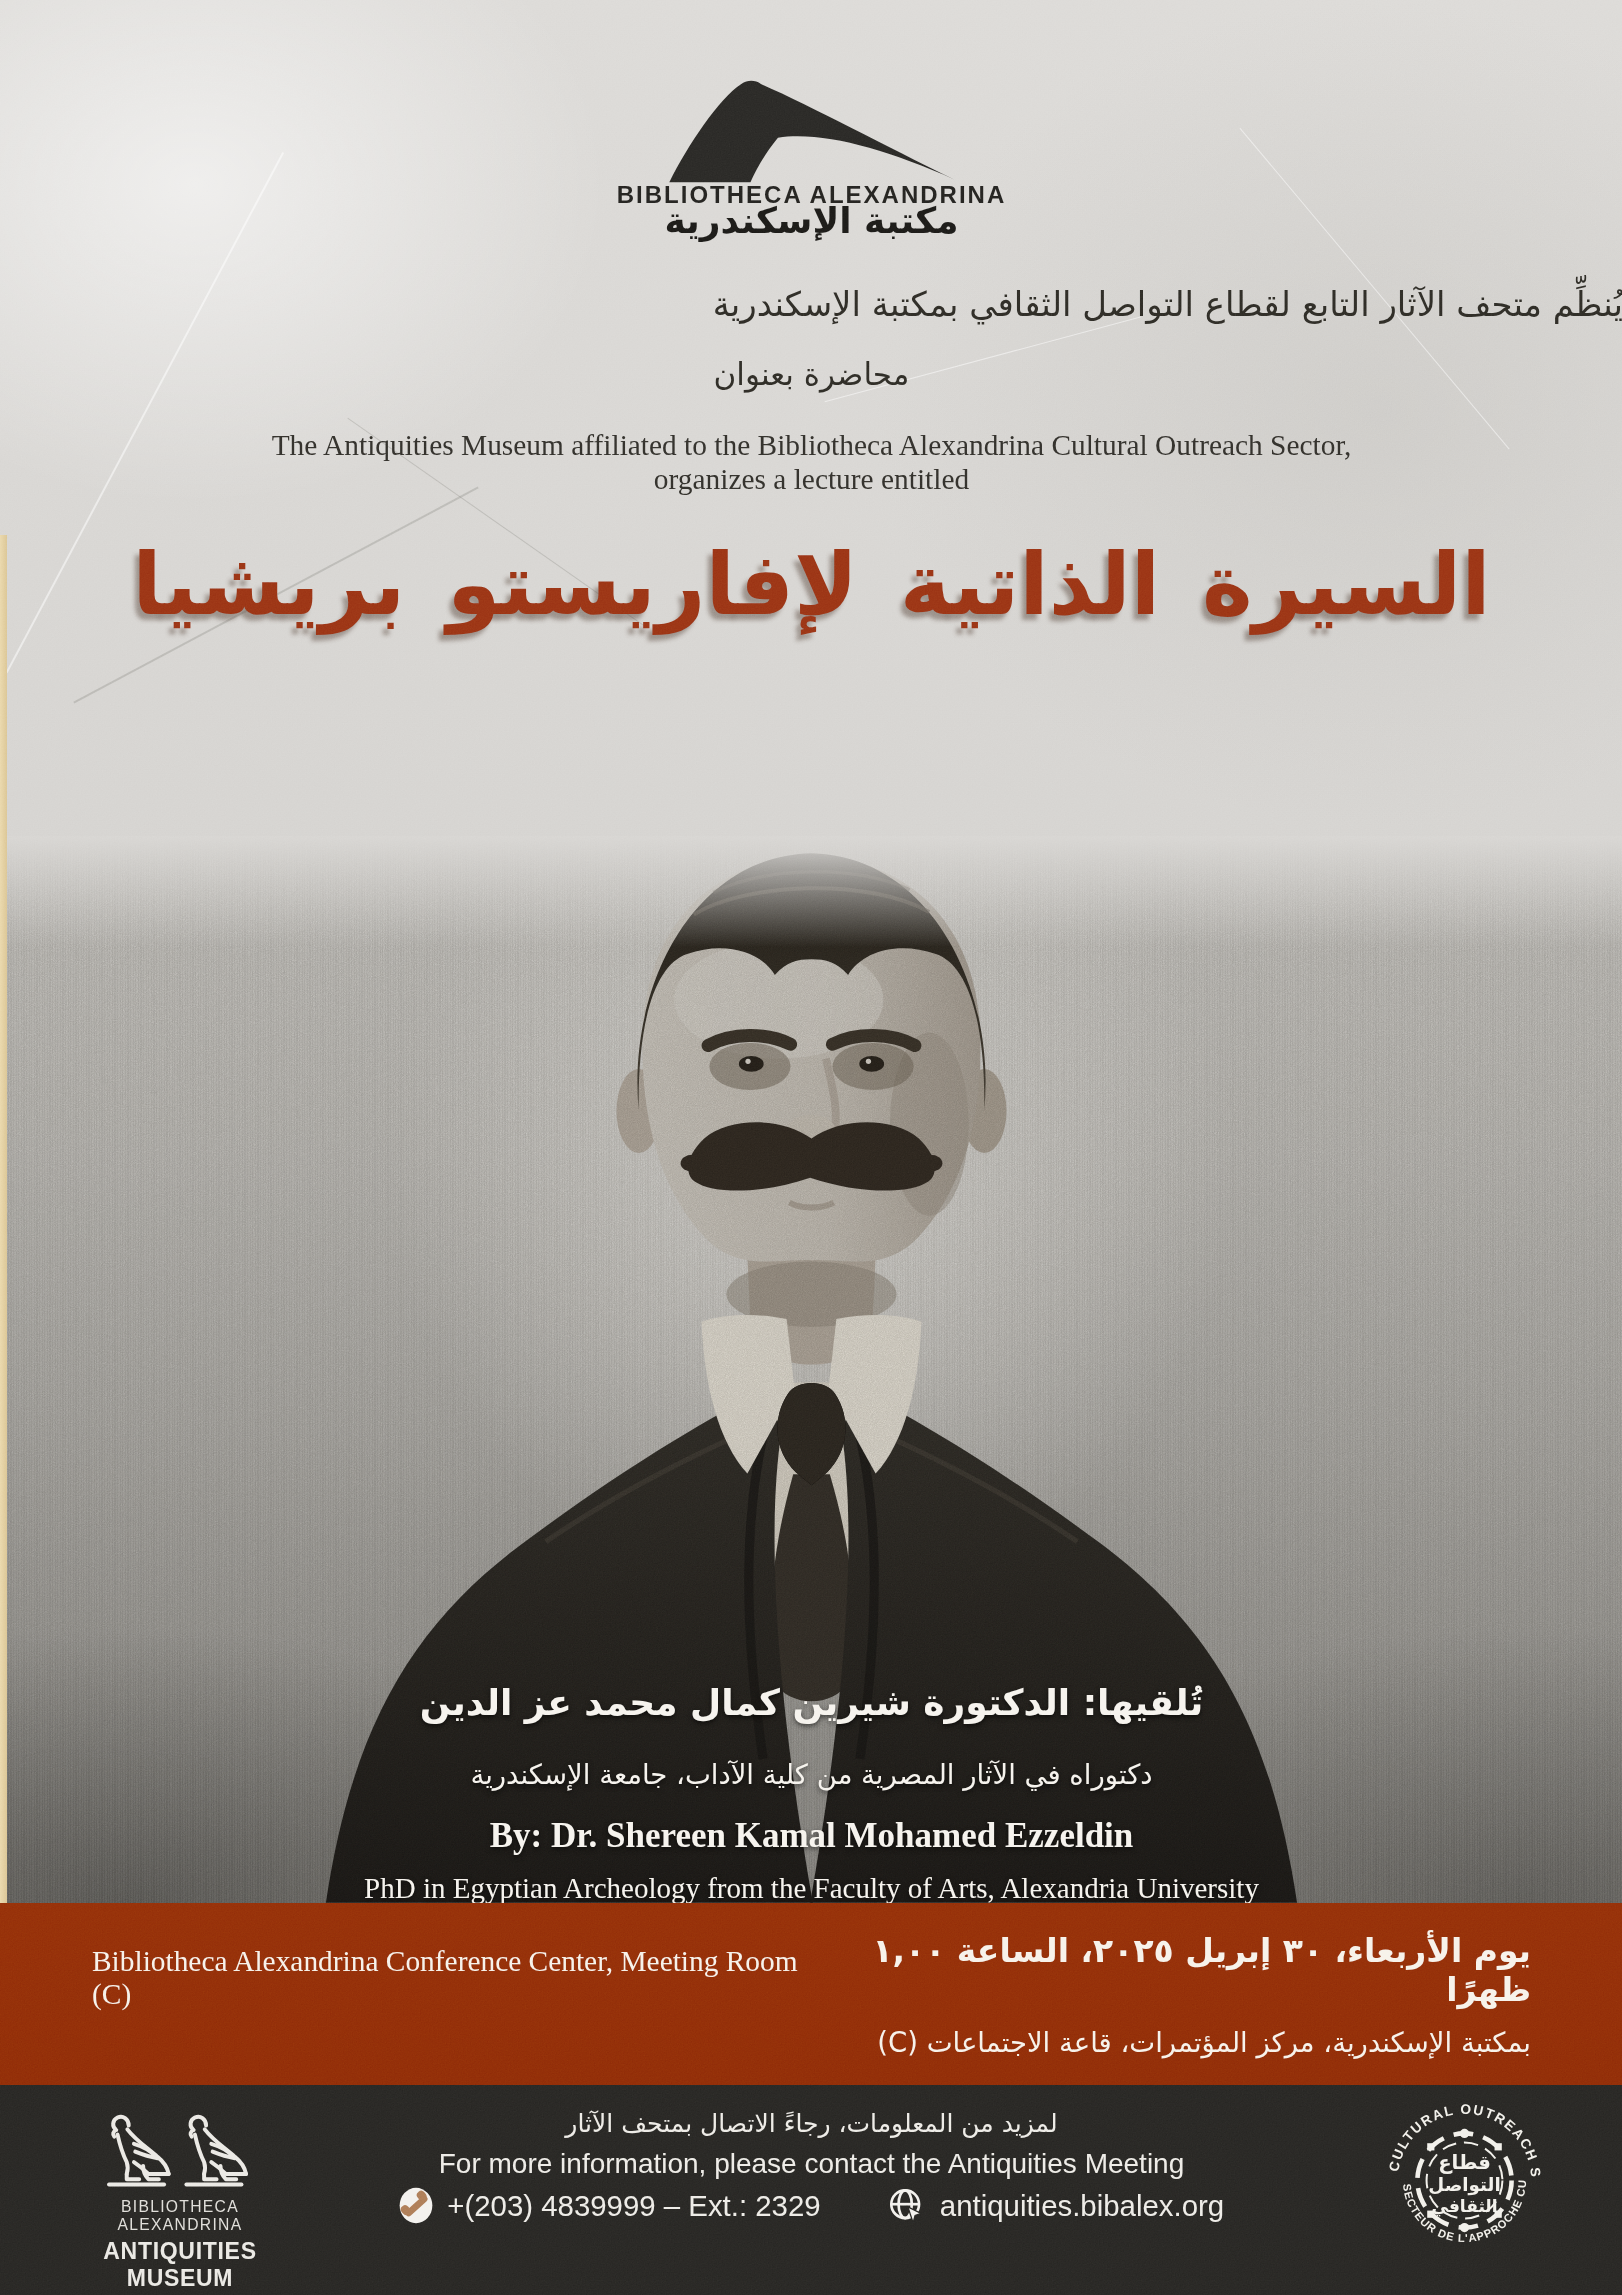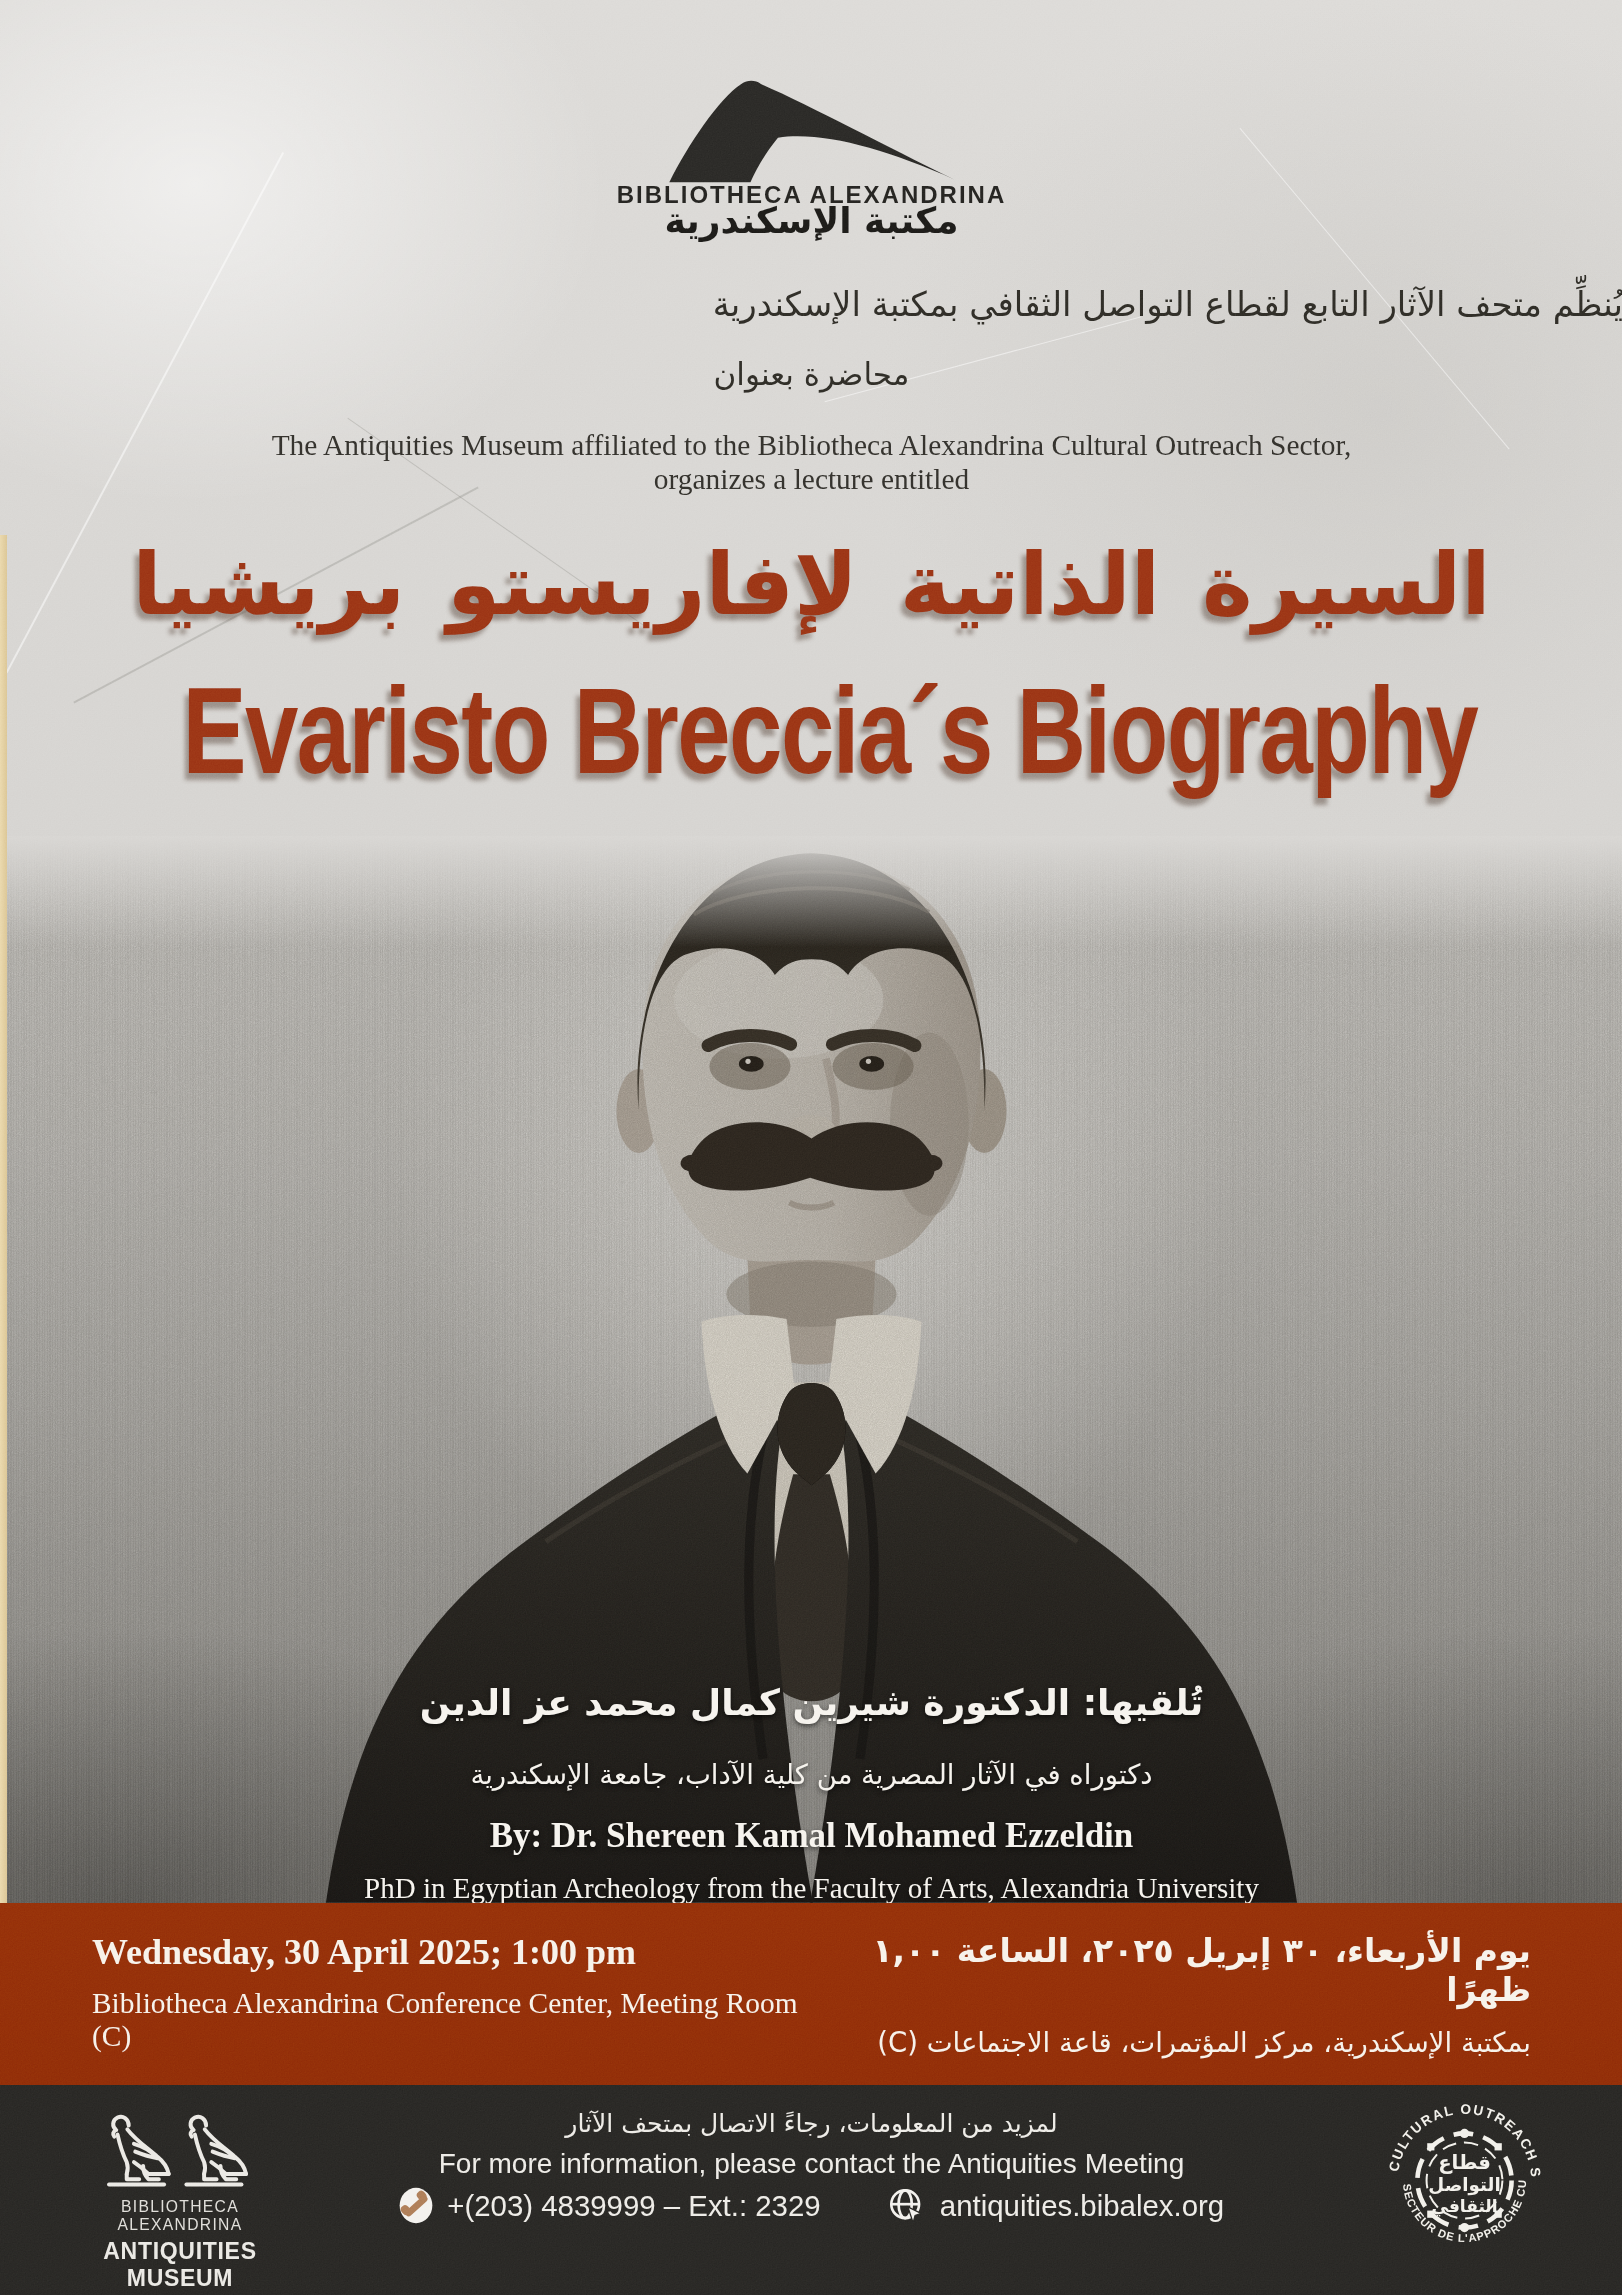--- a/index.html
+++ b/index.html
@@ -136,23 +136,20 @@
   </svg>
   <div class="ba-wordmark">BIBLIOTHECA ALEXANDRINA</div>
   <div class="ba-wordmark-ar" dir="rtl">مكتبة الإسكندرية</div>
 
   <div class="intro-ar1" dir="rtl">يُنظِّم متحف الآثار التابع لقطاع التواصل الثقافي بمكتبة الإسكندرية</div>
   <div class="intro-ar2" dir="rtl">محاضرة بعنوان</div>
   <div class="intro-en1">The Antiquities Museum affiliated to the Bibliotheca Alexandrina Cultural Outreach Sector,</div>
   <div class="intro-en2">organizes a lecture entitled</div>
 
   <div class="title-ar">السيرة الذاتية لإفاريستو بريشيا</div>
-  <div class="title-en">
-    <span>Evaristo Breccia´s Biography</span>
-  </div>
 
   <div class="photo">
     <div class="photo-streaks"></div>
 
     <svg class="portrait" width="1623" height="1067" viewBox="0 0 2480 1630">
       <defs>
         <linearGradient id="faceG" x1="0" y1="0" x2="1" y2="0">
           <stop offset="0" stop-color="#cfcac2"></stop>
           <stop offset="0.55" stop-color="#c6c0b7"></stop>
           <stop offset="1" stop-color="#a89f94"></stop>
@@ -235,21 +232,20 @@
     <div class="photo-fade-top"></div>
   </div>
 
   <div class="spk spk-ar1" dir="rtl">تُلقيها: الدكتورة شيرين كمال محمد عز الدين</div>
   <div class="spk spk-ar2" dir="rtl">دكتوراه في الآثار المصرية من كلية الآداب، جامعة الإسكندرية</div>
   <div class="spk spk-en1">By: Dr. Shereen Kamal Mohamed Ezzeldin</div>
   <div class="spk spk-en2">PhD in Egyptian Archeology from the Faculty of Arts, Alexandria University</div>
 
   <div class="band">
     <div class="band-left">
-      <div class="band-en1">Wednesday, 30 April 2025; 1:00 pm</div>
       <div class="band-en2">Bibliotheca Alexandrina Conference Center, Meeting Room (C)</div>
     </div>
     <div class="band-right">
       <div class="band-ar1">يوم الأربعاء، ٣٠ إبريل ٢٠٢٥، الساعة ١,٠٠ ظهرًا</div>
       <div class="band-ar2">بمكتبة الإسكندرية، مركز المؤتمرات، قاعة الاجتماعات (C)</div>
     </div>
   </div>
 
   <div class="footer">
 

